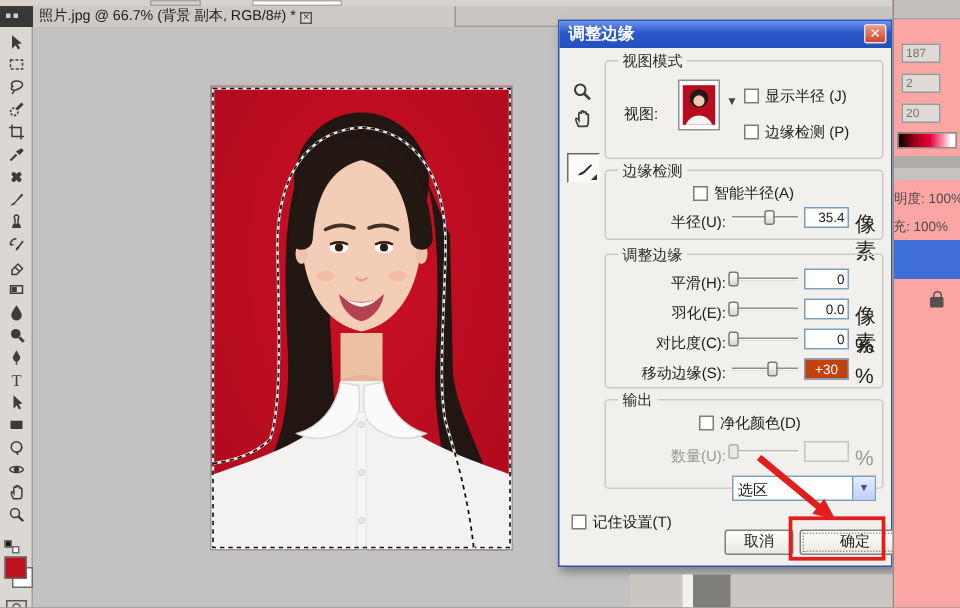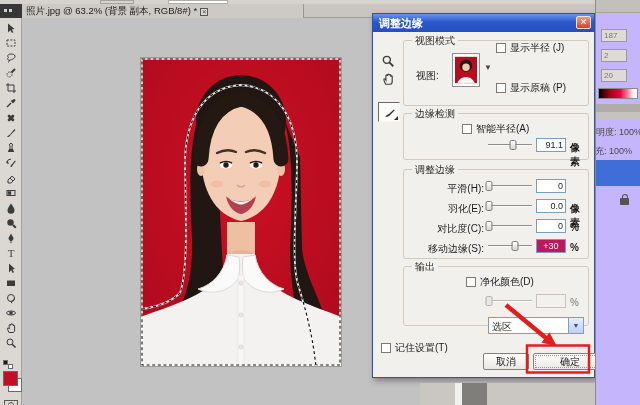--- a/index.html
+++ b/index.html
@@ -79,41 +79,41 @@
 
   .row-label { position:absolute; width:78px; text-align:right; font-size:10px; }
   .slider { position:absolute; height:10px; }
   .slider .track { position:absolute; left:0; right:0; top:4px; height:2px; background:#8f8d86; border-bottom:1px solid #fcfcfa; }
   .slider .thumb { position:absolute; top:0; width:7px; height:10px; transform:translateX(-50%);
     background:linear-gradient(#fefefe,#d8d6d0); border:1px solid #7b7975; border-radius:2px; }
   .slider.disabled .track { background:#bab8b2; }
   .slider.disabled .thumb { background:#e9e7e2; border-color:#b2b0aa; }
   .valbox { position:absolute; width:30px; height:14px; background:#fff; border:1px solid #7f9db9;
     font-size:9px; text-align:right; padding:1px 2px; }
-  .valbox.sel { background:#be185d; color:#fff; text-align:center; }
+  .valbox.sel { background:#c2410c; color:#fff; text-align:center; }
   .valbox.disabled { background:#f2f1ed; border-color:#c6c4bc; }
-  .row-unit { position:absolute; font-size:10px;font-weight:bold; }
+  .row-unit { position:absolute; font-size:14px; }
   .gray { color:#9c9a92; }
 
   #view-thumb { left:48px; top:12px; width:28px; height:34px; background:#fff; border:1px solid #8f8f8f; padding:2px; }
   #view-thumb-arrow { left:80px; top:22px; font-size:8px; color:#444; }
 
   #dd-outputto { left:84px; top:50px; width:96px; height:17px; background:#fff; border:1px solid #7f9db9;text-decoration:underline; }
   #dd-outputto .dd-text { position:absolute; left:3px; top:2px; font-size:10px; }
   #dd-outputto .dd-btn { position:absolute; right:0; top:0; width:15px; height:15px;
     background:linear-gradient(#e6eefc,#bcd0f8); border-left:1px solid #7f9db9;
     color:#2a4fb0; font-size:7px; text-align:center; line-height:15px; }
 
   .btn { position:absolute; height:17px; background:linear-gradient(#fefefd,#e9e8e3);
     border:1px solid #838178; border-radius:2px; font-size:10px; color:#1b1b1b;
     text-align:center; line-height:15px; }
   #btn-ok { outline:1px dotted #9a9a94; outline-offset:-3px; }
 
   
-  #rpanel { left:595px; top:0; width:45px; height:405px; background:#c4b5fd; border-left:1px solid #8e8b86; overflow:hidden; }
+  #rpanel { left:595px; top:0; width:45px; height:405px; background:#fca5a5; border-left:1px solid #8e8b86; overflow:hidden; }
   #rp-strip1 { left:0; top:0; width:45px; height:13px; background:#c3c0bb; border-bottom:1px solid #a8a5a0; }
   .rp-valbox { position:absolute; left:5px; width:26px; height:13px; background:#dedbd6; border:1px solid #9c9994;
     font-size:8px; color:#77756f; padding:1px 2px; }
   #rp-ramp { left:2px; top:88px; width:40px; height:11px; border:1px solid #8e8b86;
     background:linear-gradient(90deg,#000 0%,#a80016 30%,#e4003a 55%,#ff7b9b 75%,#fff 92%); }
   #rp-sep1 { left:0; top:104px; width:45px; height:8px; background:#b0ada8; }
   #rp-sep2 { left:0; top:112px; width:45px; height:8px; background:#c6c3be; }
   .rp-textrow { position:absolute; width:80px; font-size:9px; color:#4a4a46; white-space:nowrap; }
   #rp-bluerow { left:0; top:160px; width:45px; height:26px; background:#3f6ed8; }
   #rp-lock { left:24px; top:198px; width:9px; height:7px; background:#55534e; border-radius:1px; }
@@ -132,21 +132,21 @@
 
 <div id="stage">
 
   <div id="top-strip" class="abs"></div>
   <div id="opt-frag1" class="abs"></div>
   <div id="opt-frag2" class="abs"></div>
   <div id="tab-bar" class="abs"></div>
   <div id="tool-header" class="abs">
       <span class="dots"></span>
     </div>
-  <div id="doc-tab" class="abs"><span>照片.jpg @ 63.2% (背景 副本, RGB/8#) *</span><span class="tab-close">✕</span></div>
+  <div id="doc-tab" class="abs"><span>照片.jpg @ 66.7% (背景 副本, RGB/8#) *</span><span class="tab-close">✕</span></div>
 
   <div id="toolbox" class="abs">
     <div id="toolbox-tools">
         <div class="tool-item">
           <svg viewBox="0 0 12 12" width="12" height="12">
             <path d="M3 1.5 L3 10.5 L5.4 8.2 L7 11 L8.4 10.2 L6.8 7.4 L9.6 7 Z" fill="#3c3c3c"></path>
           </svg>
         </div>
         <div class="tool-item">
           <svg viewBox="0 0 12 12" width="12" height="12">
@@ -361,38 +361,39 @@
       <span class="abs" style="left:12px;top:28px">视图:</span>
       <div id="view-thumb" class="abs">
         <svg width="22" height="28" viewBox="0 0 20 24">
           <rect width="20" height="24" fill="#b80d20"></rect>
           <circle cx="10" cy="8" r="5.6" fill="#241812"></circle>
           <circle cx="10" cy="9.5" r="3.4" fill="#f2c9b2"></circle>
           <path d="M2,24 C5,16.5 15,16.5 18,24 Z" fill="#f5f4f2"></path>
         </svg>
       </div>
       <span id="view-thumb-arrow" class="abs">▼</span>
-      <div class="cb-row" style="left:92px;top:0">
+      <div class="cb-row" style="left:92px;top:16px">
         <span class="cb-box"></span><span class="cb-label">显示半径 (J)</span>
       </div>
       <div class="cb-row" style="left:92px;top:40px">
-        <span class="cb-box"></span><span class="cb-label">显示原稿 (P)</span>
+        <span class="cb-box"></span><span class="cb-label">边缘检测 (P)</span>
       </div>
     </div>
 
     <div class="grp" style="top:99px;height:47px">
       <span class="grp-legend">边缘检测</span>
       <div class="cb-row" style="left:58px;top:8px">
         <span class="cb-box"></span><span class="cb-label">智能半径(A)</span>
       </div>
+      <span class="row-label" style="left:2px;top:27px">半径(U):</span>
       <div class="slider" style="left:84px;top:26px;width:44px">
         <span class="track"></span>
         <span class="thumb" style="left: 56%;"></span>
       </div>
-      <div class="valbox" style="left:132px;top:24px">91.1</div>
+      <div class="valbox" style="left:132px;top:24px">35.4</div>
       <span class="row-unit" style="left:166px;top:27px">像素</span>
     </div>
 
     <div class="grp" style="top:155px;height:90px">
       <span class="grp-legend">调整边缘</span>
       <div>
           <div>
             <span class="row-label" style="left:2px;top:12px">平滑(H):</span>
             <div class="slider" style="left:84px;top:11px;width:44px">
               <span class="track"></span>
@@ -429,20 +430,21 @@
             <span class="row-unit" style="left:166px;top:72px">%</span>
           </div>
         </div>
     </div>
 
     <div class="grp" style="top:252px;height:60px">
       <span class="grp-legend">输出</span>
       <div class="cb-row" style="left:62px;top:8px">
         <span class="cb-box"></span><span class="cb-label">净化颜色(D)</span>
       </div>
+      <span class="row-label gray" style="left:2px;top:30px">数量(U):</span>
       <div class="slider disabled" style="left:84px;top:29px;width:44px">
         <span class="track"></span>
         <span class="thumb" style="left: 3%;"></span>
       </div>
       <div class="valbox disabled" style="left:132px;top:27px"></div>
       <span class="row-unit gray" style="left:166px;top:30px">%</span>
       <div id="dd-outputto" class="abs">
         <span class="dd-text">选区</span>
         <span class="dd-btn">▼</span>
       </div>

